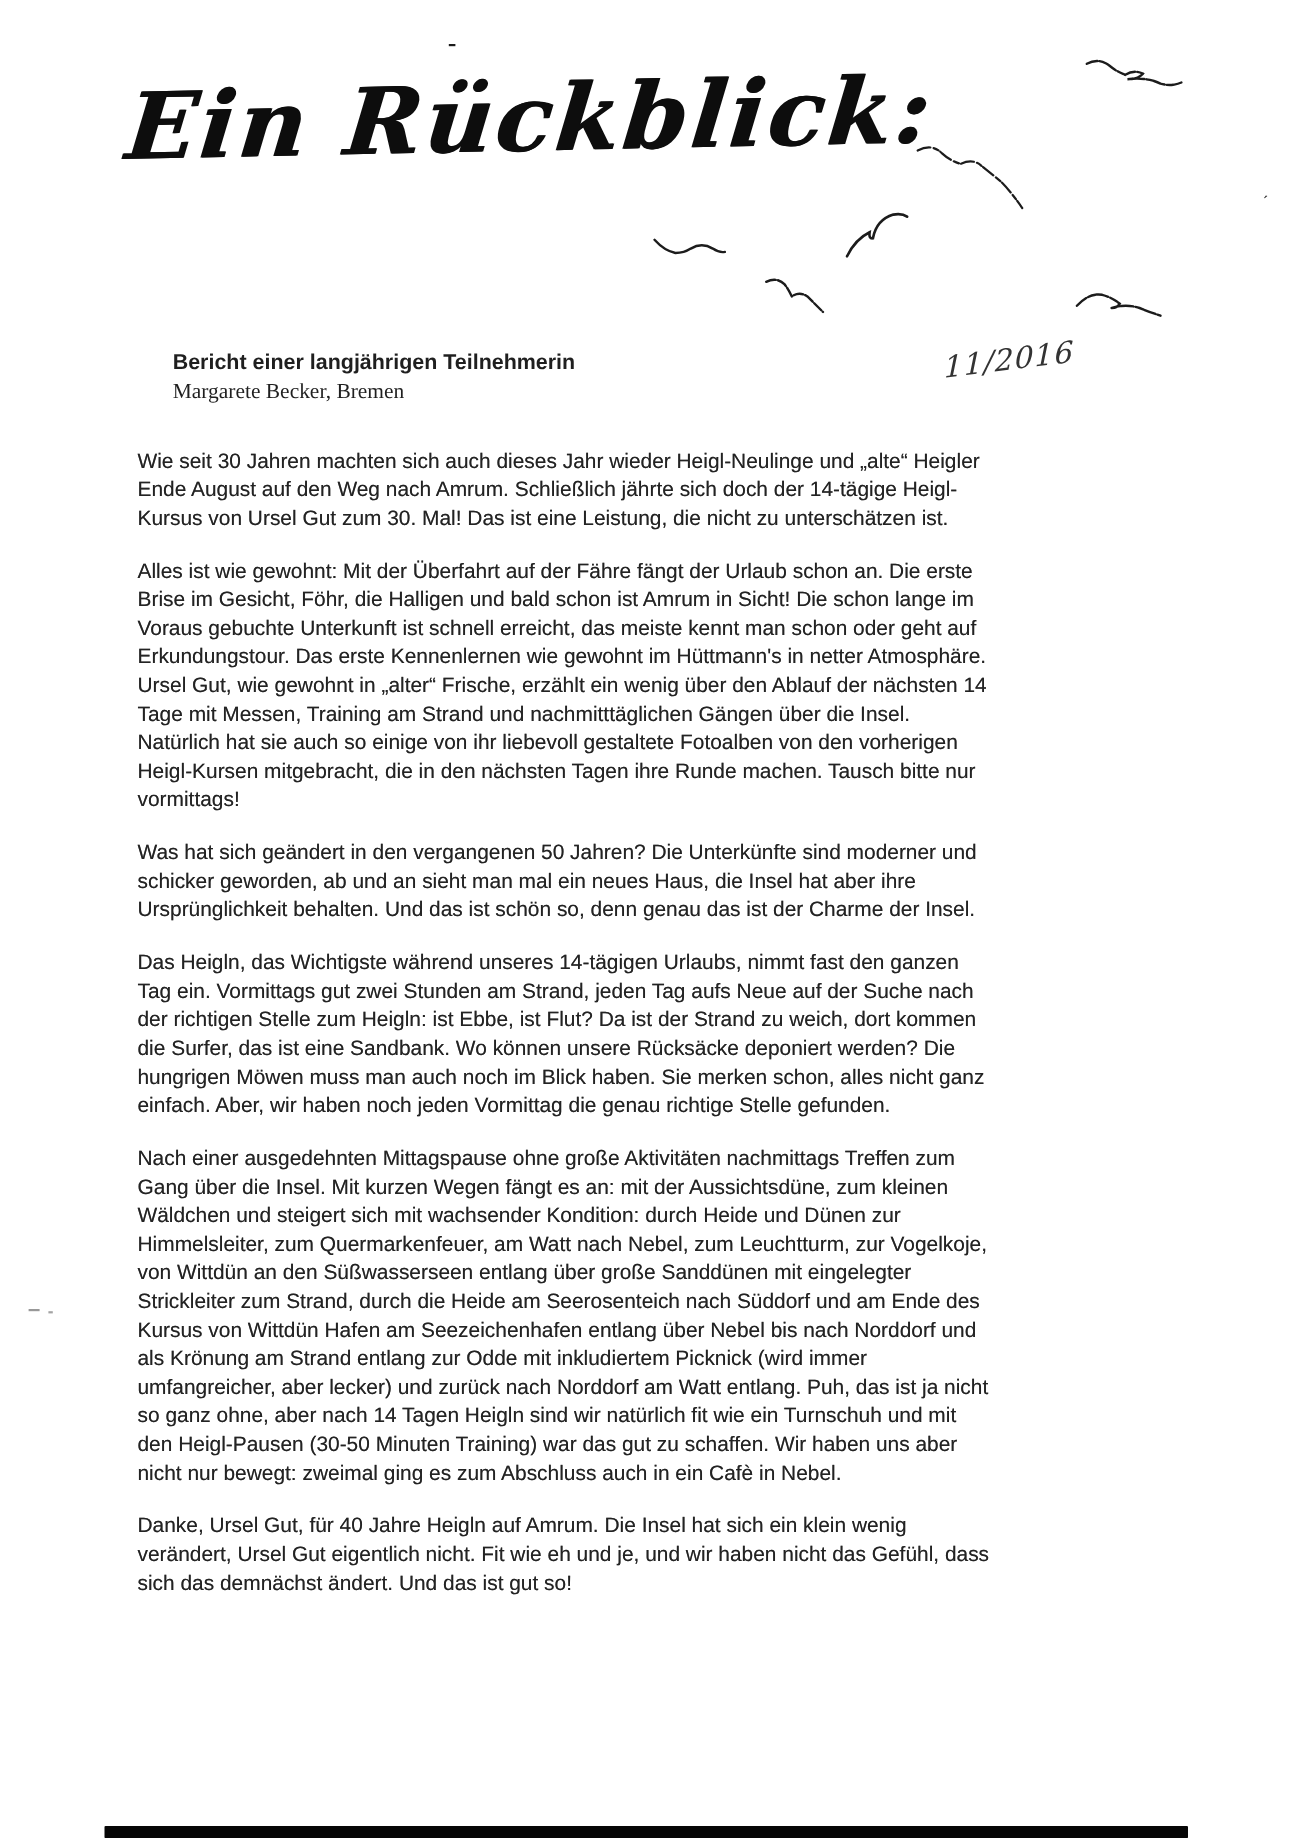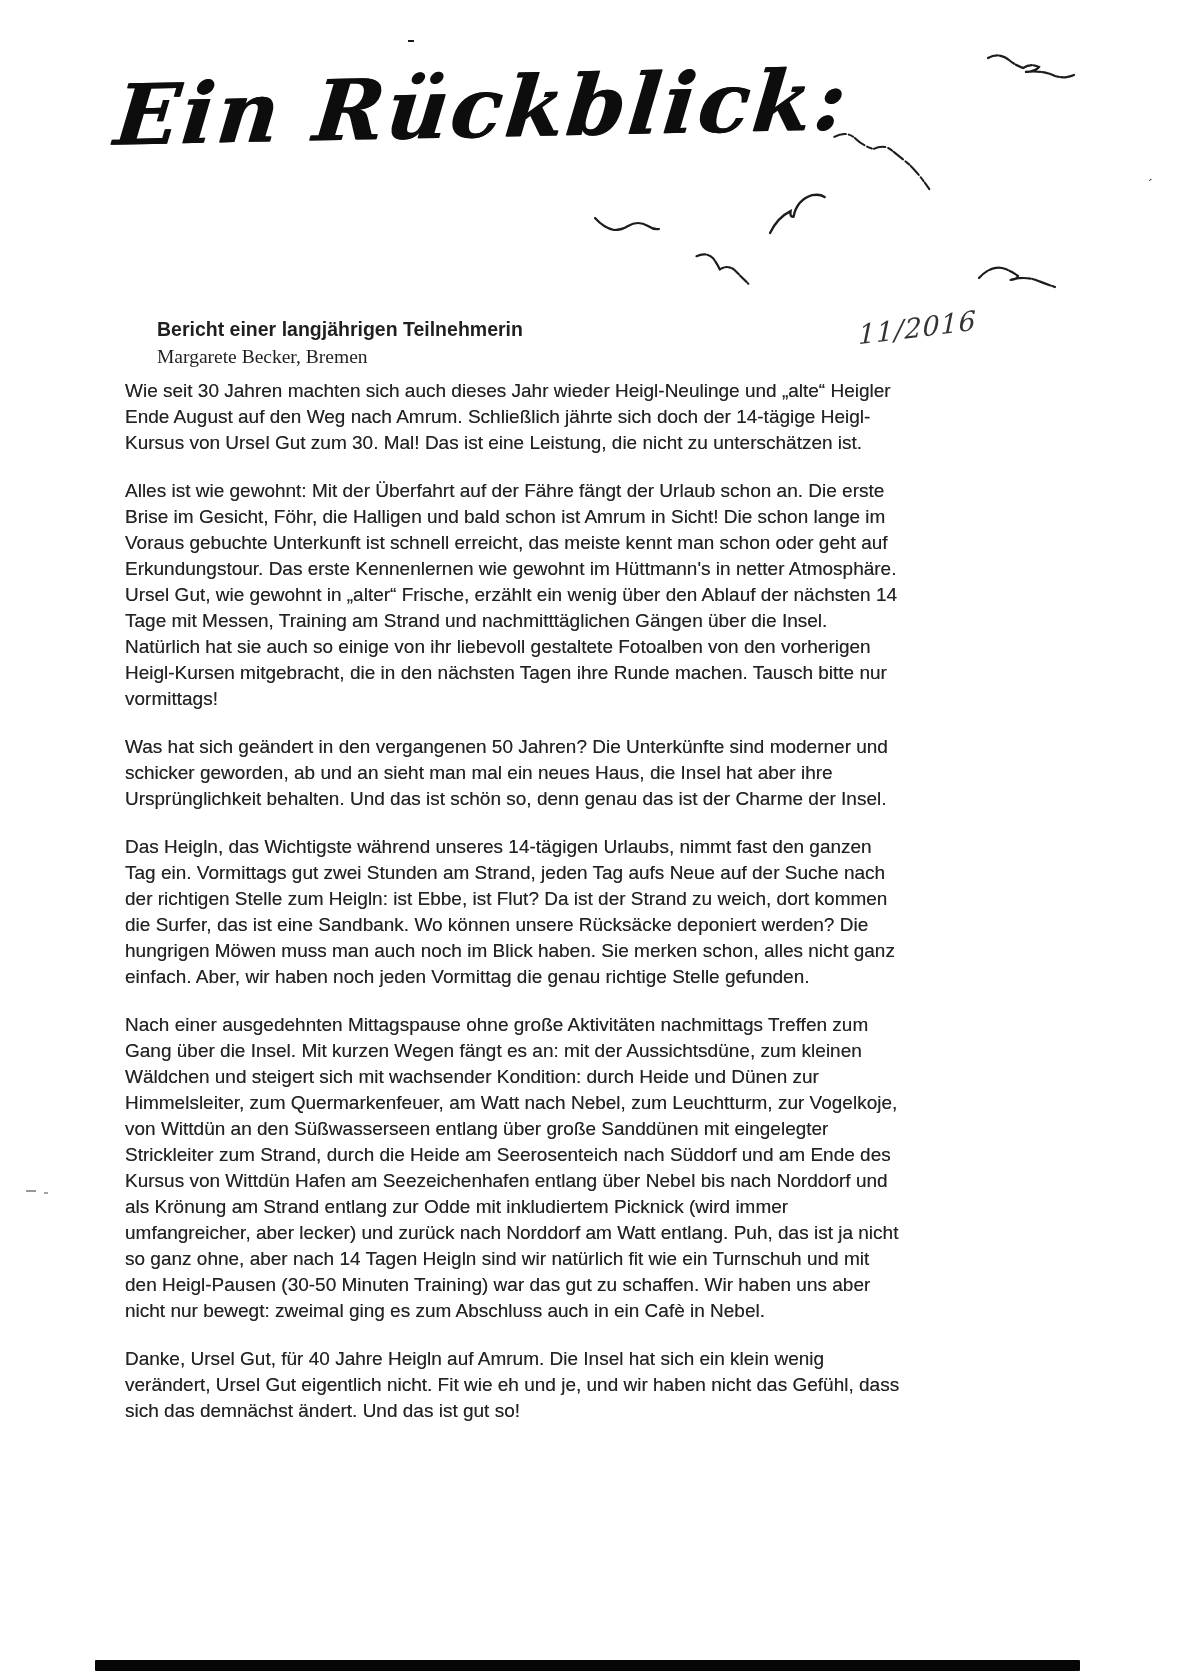--- a/index.html
+++ b/index.html
@@ -41,21 +41,21 @@
     position:absolute;left:858px;top:312px;
     font-family:"DejaVu Serif", serif;
     font-style:italic;
     font-size:27px;
     color:#333;
     transform:rotate(-7deg) skewX(-8deg);
     letter-spacing:1px;
   }
   
   .content{
-    position:absolute;left:125px;top:378px;width:922px;
+    position:absolute;left:125px;top:407px;width:922px;
   }
   .content p{
     margin:0 0 22px 0;
     font-size:19px;line-height:26px;
     white-space:pre-line;
     color:#232323;
     text-shadow:0 0 0.5px rgba(20,20,20,0.55);
   }
   
   .bird{position:absolute;}

